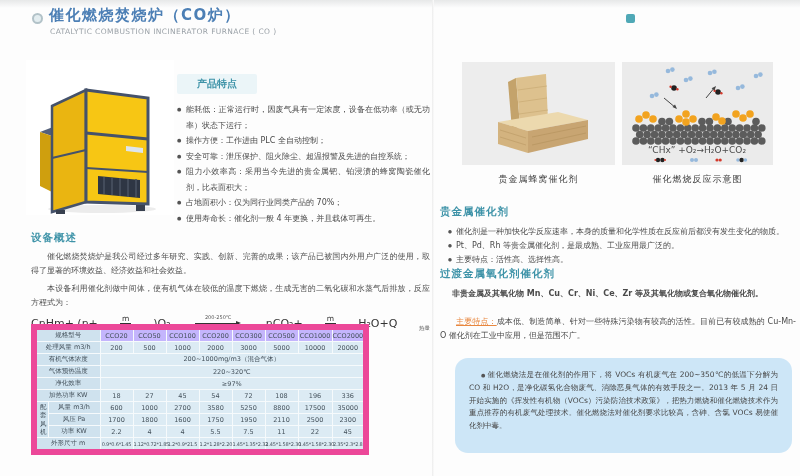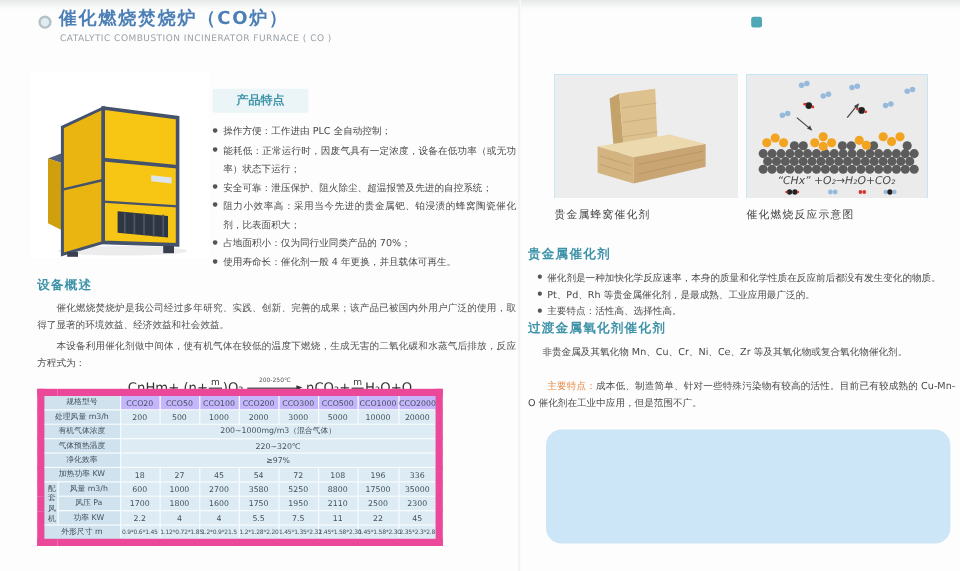--- a/index.html
+++ b/index.html
@@ -34,21 +34,21 @@
   .features ul { list-style:none; margin-top:8px; }
   .features li { position:relative; font-size:8px; line-height:15.5px; color:#4a4a4a;
     padding-left:9px; text-align:justify; }
   .features li::before { content:"●"; position:absolute; left:0; top:0; font-size:5px; color:#555; }
 
   
   .overview { position:absolute; left:31px; top:231px; width:399px; }
   .sec-heading { font-size:10.5px; font-weight:bold; color:#3e93a8; letter-spacing:1px; }
   .overview p { margin-top:5px; font-size:8px; line-height:13.5px; text-indent:2em;
     text-align:justify; color:#4f4f4f; }
-  .formula-row { margin-top:5px; display:flex; justify-content:center; align-items:center;
+  .formula-row { margin-top:5px; display:flex; justify-content:space-between; align-items:center;
     font-size:11px; color:#333; }
   .frac { display:inline-flex; flex-direction:column; align-items:center; font-size:7.5px;
     line-height:1.1; margin:0 1px; }
   .frac .num { border-bottom:1px solid #333; padding:0 1.5px; }
   .rxn-arrow { display:inline-flex; flex-direction:column; align-items:center; margin:0 3px;
     font-size:5px; color:#555; line-height:1.2; }
   .rxn-arrow .line { width:46px; height:7px; position:relative; }
   .rxn-arrow .line::before { content:""; position:absolute; left:0; right:2px; top:3px;
     height:1px; background:#333; }
   .rxn-arrow .line::after { content:""; position:absolute; right:0; top:1px;
@@ -62,34 +62,34 @@
   td,th { border:1px solid #f6fafc; height:11px; text-align:center; vertical-align:middle;
     background:#dcebf4; font-weight:normal; padding:1px 0; }
   td.lbl,th.lbl { background:#cfe2ee; }
   th.mdl { background:#c4b5fd; }
   td.vert { line-height:1.25; padding:0 3px; word-break:break-all; }
   td.dim { font-size:5px; letter-spacing:-.2px; }
 
   
   .cards { position:absolute; left:462px; top:62px; display:flex; gap:7px; }
   .card { width:153px; }
-  .card-img { width:100%; height:103px; background:#7dd3fc; position:relative;font-style:italic; }
-  .card figcaption { margin-top:8px; text-align:left; font-size:9px; color:#3f3f3f; letter-spacing:1px; }
+  .card-img { width:100%; height:103px; background:#f97316; position:relative; }
+  .card figcaption { margin-top:8px; text-align:center; font-size:9px; color:#3f3f3f; letter-spacing:1px; }
 
   
   .precious { position:absolute; left:440px; top:205px; width:356px; }
   .precious ul { list-style:none; margin-top:6px; padding-left:8px; }
   .precious li { position:relative; font-size:8px; line-height:14px; padding-left:8px; color:#4a4a4a; }
   .precious li::before { content:"●"; position:absolute; left:0; top:0; font-size:4.5px; color:#555; }
 
   .transition { position:absolute; left:440px; top:267px; width:356px; }
-  .transition .intro { margin-top:6px; font-size:8px; line-height:14px; text-indent:1.5em; color:#4a4a4a; }
+  .transition .intro { margin-top:6px; font-size:8px; line-height:14px; text-indent:1.5em; color:#4a4a4a;font-weight:bold; }
   .transition .hl { margin-top:14px; font-size:8px; line-height:13.5px; text-indent:2em;
     text-align:justify; color:#4a4a4a; }
-  .hl-label { color:#e8873f; }
+  .hl-label { color:#e8873f;text-decoration:underline; }
 
   .infobox { position:absolute; left:455px; top:358px; width:337px; min-height:95px;
     background:#cde6f7; border-radius:13px; padding:11px 14px; }
   .infobox ul { list-style:none; }
   .infobox li { font-size:7.5px; line-height:12.8px; text-indent:1.6em; text-align:justify; color:#474747; }
   .infobox li::before { content:"● "; font-size:5px; color:#555; }
 
   svg { display:block; }
   .rxn-eq-text { font-family:"DejaVu Sans","Liberation Sans",sans-serif; }
 </style>
@@ -126,22 +126,22 @@
     <line x1="102" y1="119" x2="102" y2="137" stroke="#4b5563" stroke-width="1.5"></line>
     <line x1="110" y1="119" x2="110" y2="137" stroke="#4b5563" stroke-width="1.5"></line>
     <rect x="30" y="150" width="9" height="4" fill="#38404f"></rect>
     <rect x="110" y="145" width="9" height="6" fill="#38404f"></rect>
   </svg>
 </div>
 
 <section class="features">
   <span class="features-heading">产品特点</span>
   <ul>
+      <li>能耗低：正常运行时，因废气具有一定浓度，设备在低功率（或无功率）状态下运行；</li>
       <li>操作方便：工作进由 PLC 全自动控制；</li>
-      <li>能耗低：正常运行时，因废气具有一定浓度，设备在低功率（或无功率）状态下运行；</li>
       <li>安全可靠：泄压保护、阻火除尘、超温报警及先进的自控系统；</li>
       <li>阻力小效率高：采用当今先进的贵金属钯、铂浸渍的蜂窝陶瓷催化剂，比表面积大；</li>
       <li>占地面积小：仅为同行业同类产品的 70%；</li>
       <li>使用寿命长：催化剂一般 4 年更换，并且载体可再生。</li>
     </ul>
 </section>
 
 <section class="overview">
   <h3 class="sec-heading">设备概述</h3>
   <p>催化燃烧焚烧炉是我公司经过多年研究、实践、创新、完善的成果；该产品已被国内外用户广泛的使用，取得了显著的环境效益、经济效益和社会效益。</p>
@@ -446,14 +446,15 @@
 <section class="transition">
   <h3 class="sec-heading">过渡金属氧化剂催化剂</h3>
   <p class="intro">非贵金属及其氧化物 Mn、Cu、Cr、Ni、Ce、Zr 等及其氧化物或复合氧化物催化剂。</p>
   <p class="hl">
     <span class="hl-label">主要特点：</span><span>成本低、制造简单、针对一些特殊污染物有较高的活性。目前已有较成熟的 Cu-Mn-O 催化剂在工业中应用，但是范围不广。</span>
   </p>
 </section>
 
 <aside class="infobox">
   <ul>
+      <li>催化燃烧法是在催化剂的作用下，将 VOCs 有机废气在 200~350℃的低温下分解为 CO 和 H2O，是净化碳氢化合物废气、消除恶臭气体的有效手段之一。2013 年 5 月 24 日开始实施的《挥发性有机物（VOCs）污染防治技术政策》，把热力燃烧和催化燃烧技术作为重点推荐的有机废气处理技术。催化燃烧法对催化剂要求比较高，含砷、含氯 VOCs 易使催化剂中毒。</li>
     </ul>
 </aside>
 
 </body></html>

